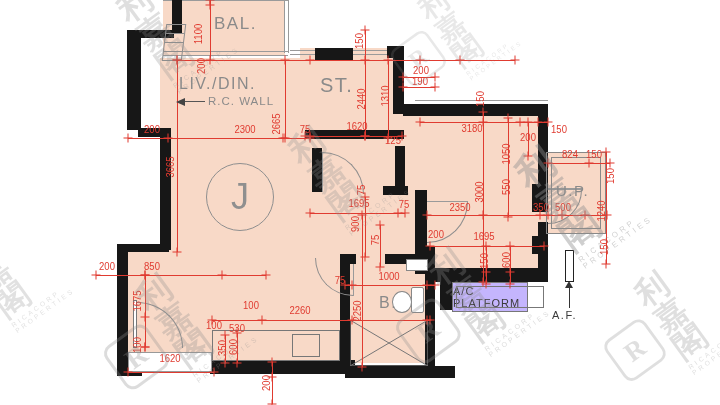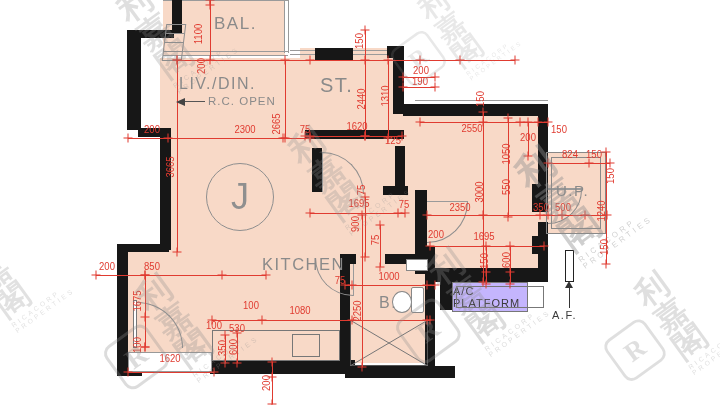--- a/index.html
+++ b/index.html
@@ -126,25 +126,24 @@
     <line x1="78" y1="0" x2="0" y2="46" stroke="#777" stroke-width="1"></line>
   </svg>
   <i class="fx" style="left:411px;top:287px;width:13px;height:26px;background:#fff;border-radius:2px;border-color:#888"></i>
   <i class="fx" style="left:392px;top:291px;width:20px;height:22px;background:#fff;border-radius:50%;border-color:#888"></i>
   <i class="fx" style="left:406px;top:259px;width:22px;height:12px;background:#fff;border-color:#888"></i>
 
   <span class="lbl" style="left:214px;top:14px;font-size:17px">BAL.</span>
   <span class="lbl" style="left:179px;top:75px;font-size:16px">LIV./DIN.</span>
   <i class="tri-left" style="left:176px;top:98px"></i>
   <i class="rl" style="left:185px;top:101px;width:20px;height:1px;background:#555"></i>
-  <span class="lbl" style="left:208px;top:95px;font-size:11.5px;letter-spacing:1px">R.C. OPEN</span>
+  <span class="lbl" style="left:208px;top:95px;font-size:11.5px;letter-spacing:1px">R.C. WALL</span>
   <span class="lbl" style="left:320px;top:74px;font-size:20px">ST.</span>
   <span class="lbl" style="left:556px;top:182px;font-size:15px">U.P.</span>
   <div class="lbl" style="left:262px;top:255px;font-size:16.5px;line-height:19px">
-    <div>KITCHEN</div>
   </div>
   <span class="lbl" style="left:379px;top:294px;font-size:16px">B.</span>
   <span class="lbl dk" style="left:552px;top:309px;font-size:11px">A.F.</span>
   <div class="abs" id="jcircle">
     <span>J</span>
   </div>
 
   <div class="abs" id="redlines">
       <i class="rl" style="left: 177px; top: 60px; width: 338px; height: 1px;"></i>
       <i class="tick" style="left: 177px; top: 60px;"></i>
@@ -282,21 +281,21 @@
       <span class="dim v" style="left: 277px; top: 124px;">2665</span>
       <span class="dim" style="left: 305px; top: 130px;">75</span>
       <span class="dim v" style="left: 171px; top: 167px;">3665</span>
       <span class="dim v" style="left: 360px; top: 41px;">150</span>
       <span class="dim v" style="left: 362px; top: 99px;">2440</span>
       <span class="dim v" style="left: 386px; top: 96px;">1310</span>
       <span class="dim" style="left: 357px; top: 127px;">1620</span>
       <span class="dim" style="left: 393px; top: 141px;">125</span>
       <span class="dim" style="left: 421px; top: 71px;">200</span>
       <span class="dim" style="left: 420px; top: 82px;">190</span>
-      <span class="dim" style="left: 472px; top: 129px;">2550</span>
+      <span class="dim" style="left: 472px; top: 129px;">3180</span>
       <span class="dim v" style="left: 481px; top: 99px;">150</span>
       <span class="dim" style="left: 559px; top: 130px;">150</span>
       <span class="dim" style="left: 528px; top: 138px;">200</span>
       <span class="dim v" style="left: 507px; top: 154px;">1050</span>
       <span class="dim" style="left: 570px; top: 155px;">824</span>
       <span class="dim" style="left: 594px; top: 155px;">150</span>
       <span class="dim v" style="left: 611px; top: 176px;">150</span>
       <span class="dim v" style="left: 602px; top: 211px;">1240</span>
       <span class="dim v" style="left: 605px; top: 247px;">150</span>
       <span class="dim v" style="left: 507px; top: 187px;">550</span>
@@ -317,21 +316,21 @@
       <span class="dim" style="left: 389px; top: 277px;">1000</span>
       <span class="dim" style="left: 340px; top: 281px;">75</span>
       <span class="dim" style="left: 107px; top: 267px;">200</span>
       <span class="dim" style="left: 152px; top: 267px;">850</span>
       <span class="dim v" style="left: 138px; top: 301px;">1675</span>
       <span class="dim v" style="left: 138px; top: 345px;">100</span>
       <span class="dim" style="left: 170px; top: 359px;">1620</span>
       <span class="dim" style="left: 214px; top: 326px;">100</span>
       <span class="dim" style="left: 237px; top: 329px;">530</span>
       <span class="dim" style="left: 251px; top: 306px;">100</span>
-      <span class="dim" style="left: 300px; top: 311px;">1080</span>
+      <span class="dim" style="left: 300px; top: 311px;">2260</span>
       <span class="dim v" style="left: 223px; top: 348px;">350</span>
       <span class="dim v" style="left: 234px; top: 347px;">600</span>
       <span class="dim v" style="left: 267px; top: 383px;">200</span>
     </div>
   <div class="abs" id="wms">
       <div class="wm" style="left: 180px; top: 95px; transform: translateY(-100%) rotate(-36deg) scale(1); opacity: 0.28;">
         <div>
           <div class="cjk">利嘉閣</div>
           <div class="lat">RICACORP PROPERTIES</div>
         </div>

